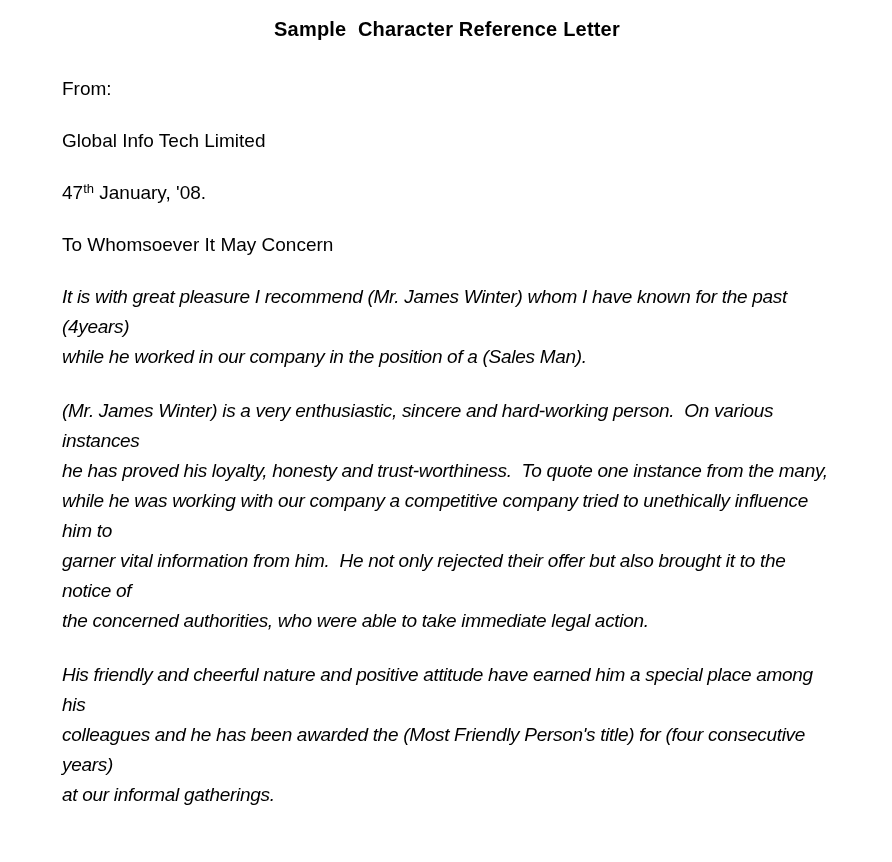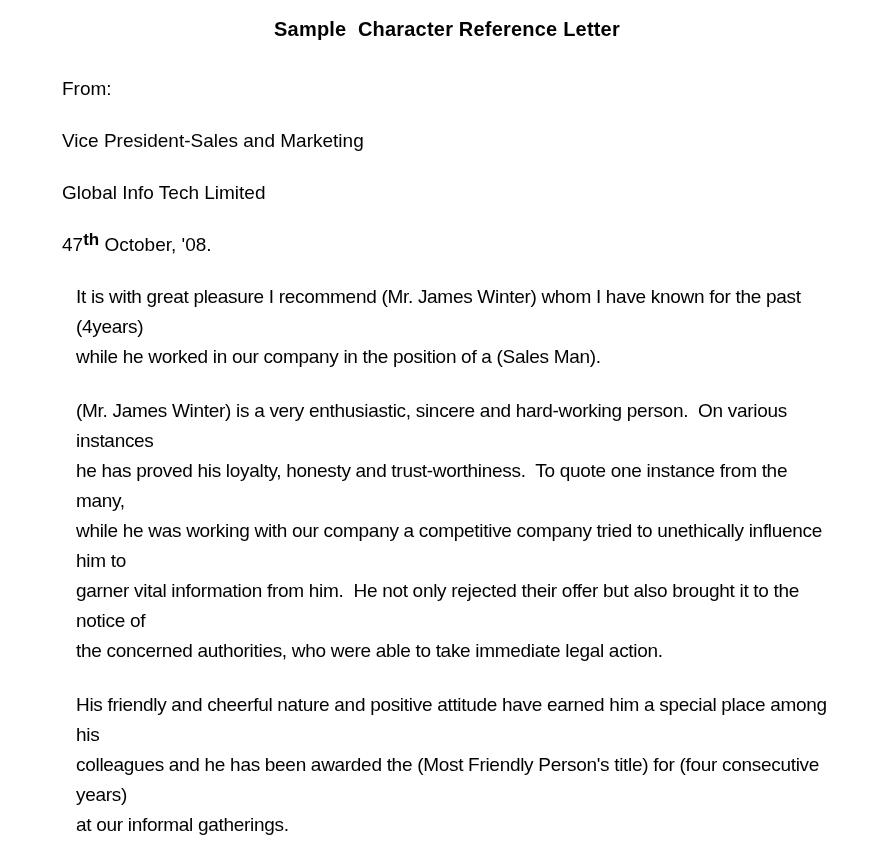--- a/index.html
+++ b/index.html
@@ -27,48 +27,48 @@
     margin: 0 0 30px 0;
     line-height: 30px;
     white-space: pre-wrap;
     letter-spacing: 0.2px;
   }
   .line {
     margin: 9px 0 22px 0;
     white-space: pre-wrap;
   }
   .para {
-    margin: 0 0 24px 14px;
+    margin: 0 0 24px 0;
     white-space: pre-wrap;
     letter-spacing: -0.3px;
+    font-style: italic;
   }
   sup.ord {
-    font-size: 17px;
+    font-size: 13px;
     line-height: 0;
     vertical-align: 6px;
-    font-weight: bold;
   }
 </style>
 </head>
 <body>
 
 <div class="page">
 
   <h1 class="title">Sample  Character Reference Letter</h1>
 
   <p class="line">From:</p>
 
 
-  <p class="line">Vice President-Sales and Marketing</p>
 
   <p class="line">Global Info Tech Limited</p>
 
 
-  <p class="line"><span>47</span><sup class="ord">th</sup><span> October, '08.</span></p>
+  <p class="line"><span>47</span><sup class="ord">th</sup><span> January, '08.</span></p>
 
+  <p class="line">To Whomsoever It May Concern</p>
 
   <p class="para">It is with great pleasure I recommend (Mr. James Winter) whom I have known for the past (4years)
 while he worked in our company in the position of a (Sales Man).</p>
 
   <p class="para">(Mr. James Winter) is a very enthusiastic, sincere and hard-working person.  On various instances
 he has proved his loyalty, honesty and trust-worthiness.  To quote one instance from the many,
 while he was working with our company a competitive company tried to unethically influence him to
 garner vital information from him.  He not only rejected their offer but also brought it to the notice of
 the concerned authorities, who were able to take immediate legal action.</p>
 

